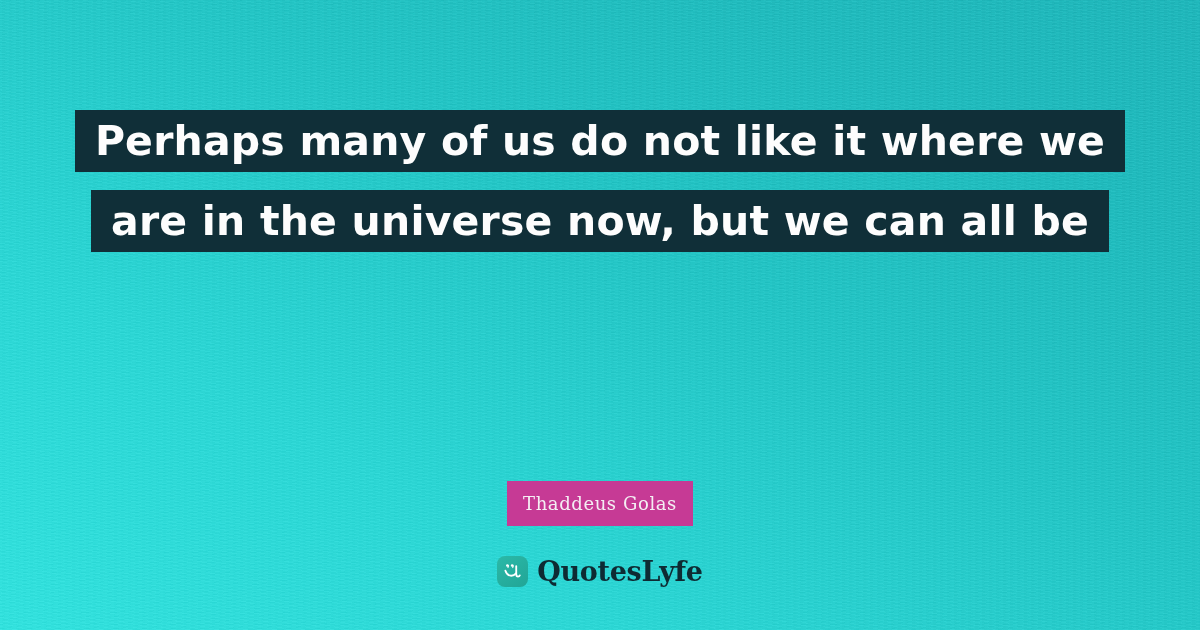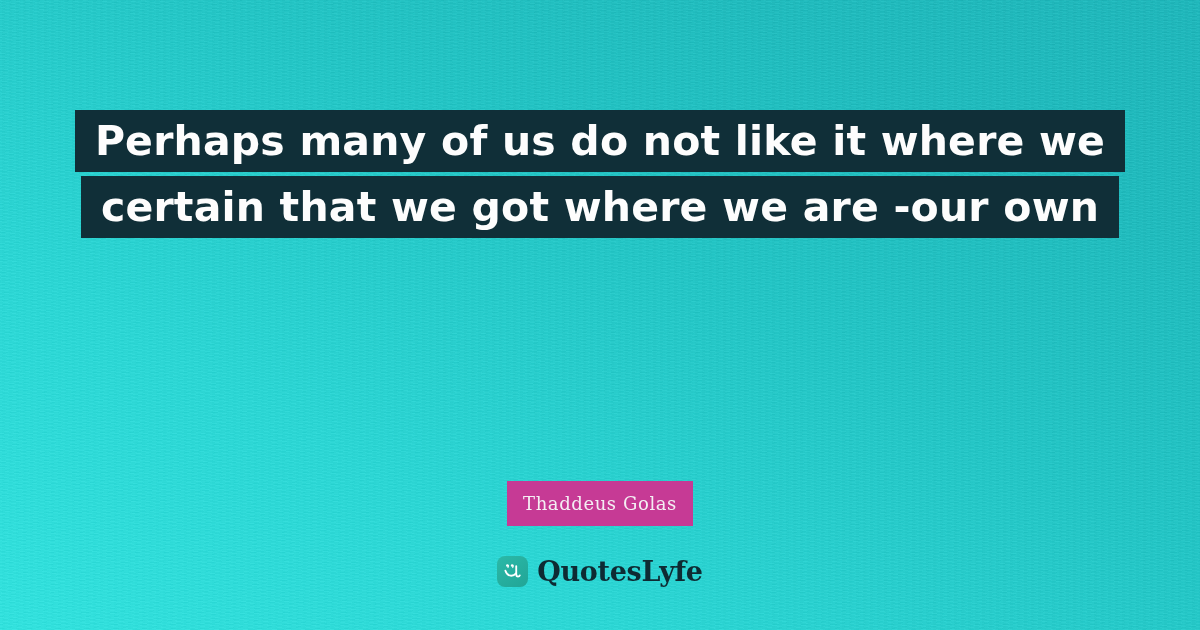--- a/index.html
+++ b/index.html
@@ -75,21 +75,21 @@
   
   #quote-lines {
     position: absolute;
     top: 110px;
     left: 0;
     width: 1200px;
     text-align: center;
   }
   .quote-line {
     display: block;
-    margin: 0 0 4px 0;
+    margin: 0 0 18px 0;
     line-height: 0;
   }
   .quote-line .band {
     display: inline-block;
     background: #102f38;
     color: #fdfdfd;
     font-family: "DejaVu Sans", sans-serif;
     font-weight: bold;
     font-size: 41px;
     line-height: 62px;
@@ -159,21 +159,21 @@
 
 <div id="quote-card">
 
   <div id="bg-texture"></div>
   <div id="bg-texture2"></div>
 
   <div id="content">
 
     <div id="quote-lines">
       <div class="quote-line"><span class="band">Perhaps many of us do not like it where we</span></div>
-      <div class="quote-line"><span class="band">certain that we got where we are -our own</span></div>
+      <div class="quote-line"><span class="band">are in the universe now, but we can all be</span></div>
     </div>
 
     <div id="author-wrap">
       <span id="author-badge">Thaddeus Golas</span>
     </div>
 
     <div id="brand">
       <span id="brand-mark">
         <svg width="23" height="23" viewBox="0 0 24 24" aria-hidden="true">
           <path d="M5.2 6.0 q0 -1.5 1.6 -1.5 q1.6 0 1.6 1.6 q0 1.3 -1.0 2.6 l-0.9 -0.5 q0.5 -0.7 0.6 -1.1 q-1.9 0.1 -1.9 -1.1 z" fill="#ffffff"></path>

